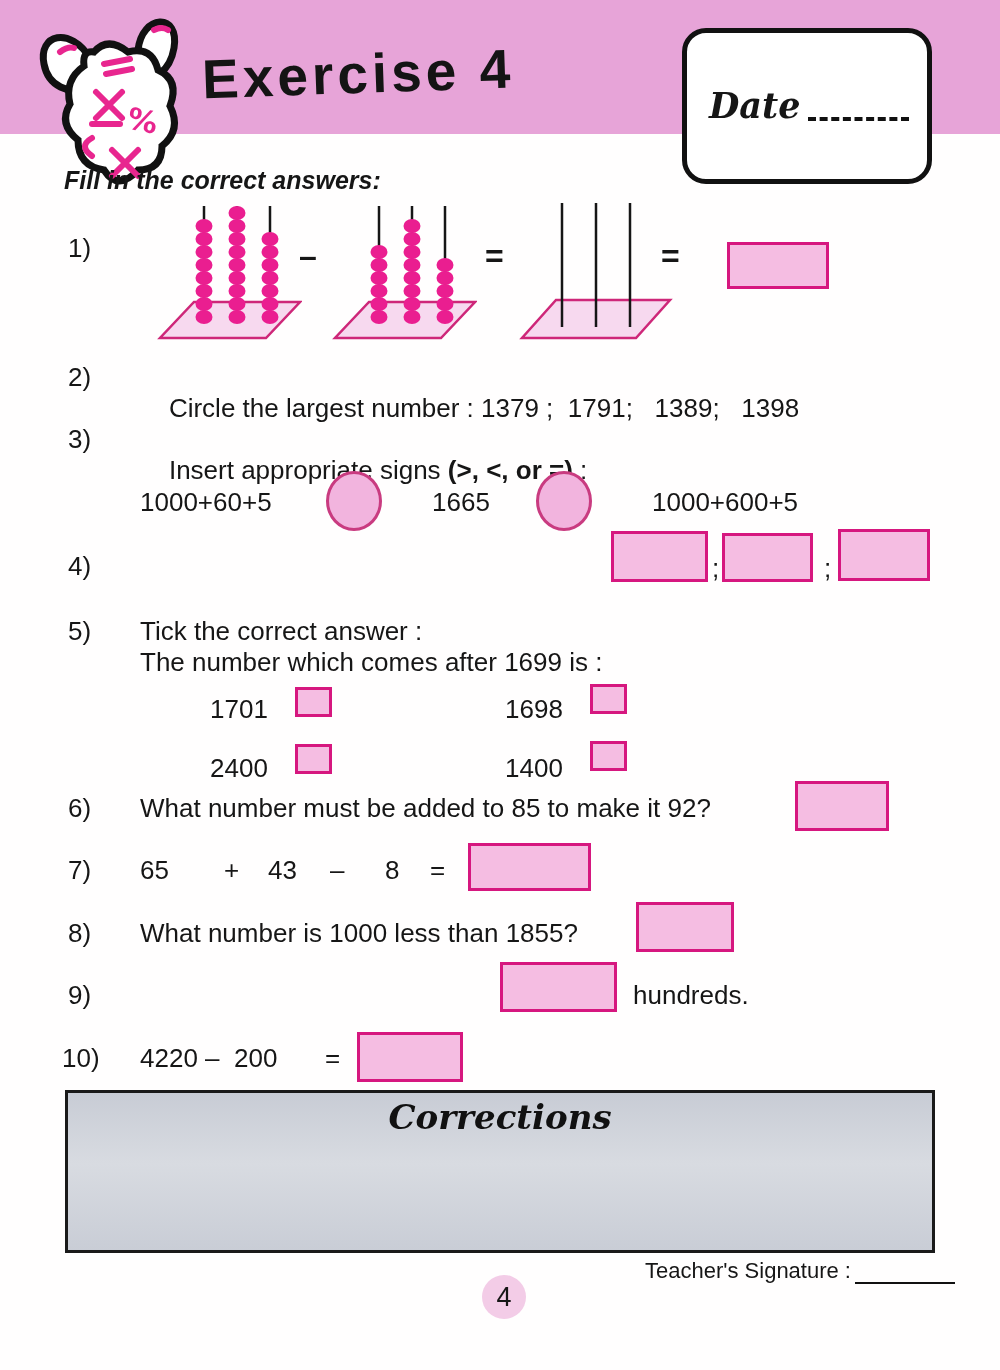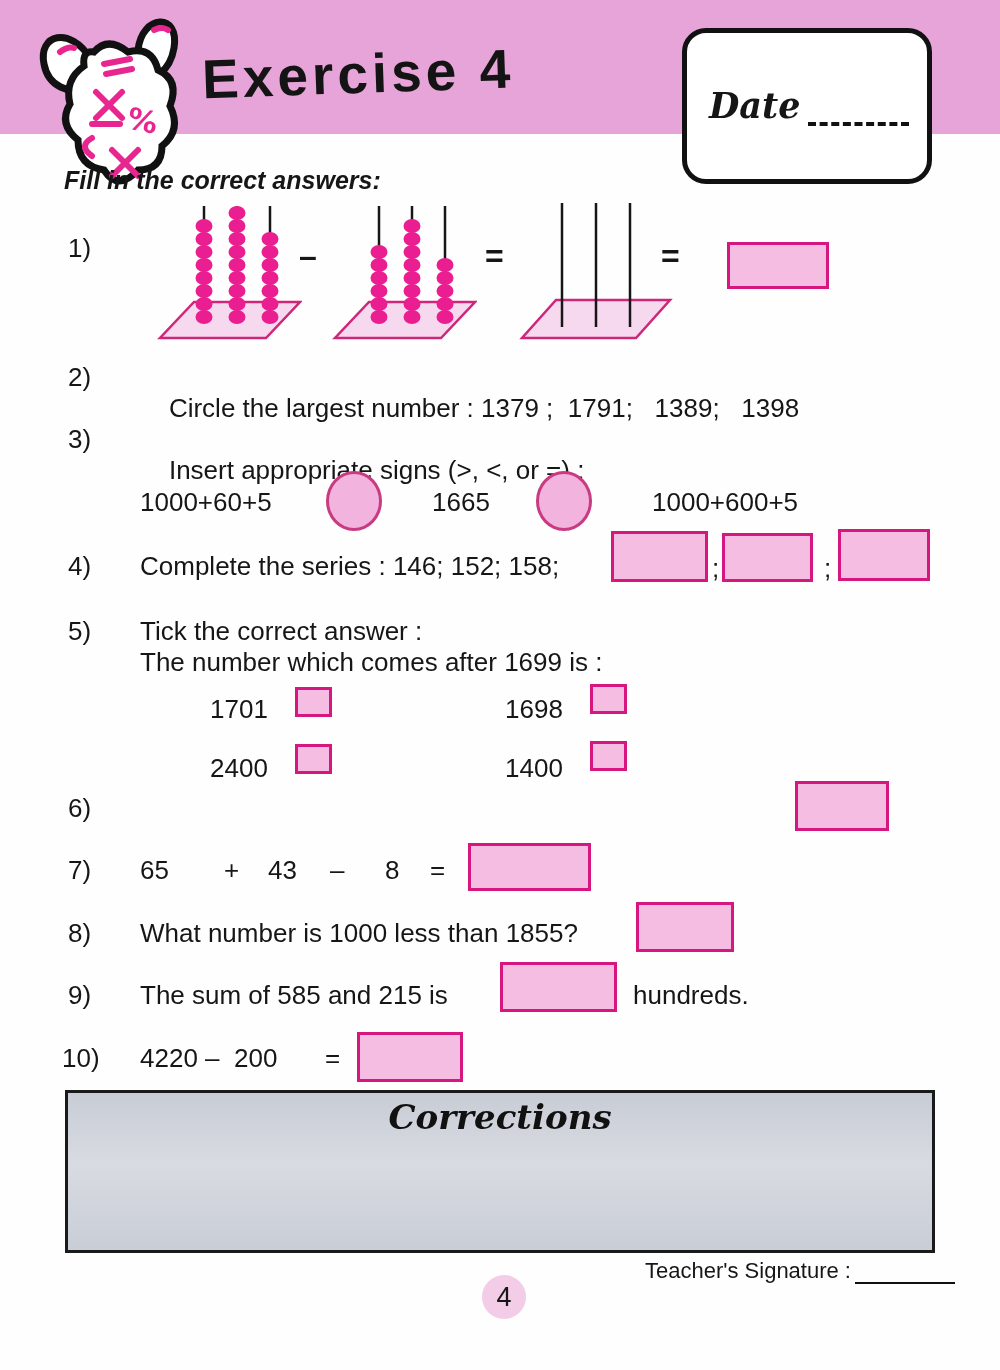--- a/index.html
+++ b/index.html
@@ -5,21 +5,21 @@
   html,body{margin:0;padding:0;background:#ffffff;}
   .page{position:relative;width:1000px;height:1370px;background:#fffefe;overflow:hidden;
         font-family:"Liberation Sans",sans-serif;color:#161616;}
   .band{position:absolute;left:0;top:0;width:1000px;height:134px;background:#e7a4d8;}
   .title{position:absolute;left:202px;top:42px;font-size:55px;font-weight:bold;letter-spacing:4px;
          transform:rotate(-2deg);color:#141414;}
   .datebox{position:absolute;left:682px;top:28px;width:250px;height:156px;background:#ffffff;
            border:5px solid #111;border-radius:24px;box-sizing:border-box;padding:16px 18px 18px 22px;
            display:flex;flex-direction:column;justify-content:space-around;
            font-family:"DejaVu Serif",serif;font-style:italic;font-weight:bold;font-size:35px;}
-  .dm-row{display:flex;align-items:flex-end;}
+  .dm-row{display:flex;align-items:center;}
   .dotline{display:inline-block;flex:1;border-bottom:4px dashed #111;height:28px;margin-left:8px;}
   .instruction{position:absolute;left:64px;top:166px;font-size:25px;font-weight:bold;font-style:italic;}
   .qnum{position:absolute;font-size:26px;}
   .qtext{position:absolute;font-size:26px;white-space:pre-wrap;}
   .big-op{position:absolute;font-size:32px;font-weight:bold;}
   .abacus{position:absolute;}
   .ab-base{fill:#f7d9ef;stroke:#ce2779;stroke-width:2.5;}
   .ab-rod{stroke:#161616;stroke-width:2.5;}
   .ab-bead{fill:#ea1e90;}
   .ansbox{position:absolute;background:#f5bde2;border:3px solid #d6177f;box-sizing:border-box;}
@@ -27,21 +27,21 @@
   .circle-blank{position:absolute;width:56px;height:60px;border-radius:50%;background:#f2b4de;
                 border:3px solid #c93b80;box-sizing:border-box;}
   .corrections{position:absolute;left:65px;top:1090px;width:870px;height:163px;box-sizing:border-box;
                border:3px solid #1a1a1a;background:linear-gradient(180deg,#c8ccd5 0%,#d8dbe1 45%,#c9cdd6 100%);}
   .corrections-title{margin-top:4px;text-align:center;font-family:"DejaVu Serif",serif;
                      font-style:italic;font-weight:bold;font-size:34px;color:#111;}
   .signature{position:absolute;left:645px;top:1258px;font-size:22px;display:flex;align-items:flex-end;}
   .sigline{display:inline-block;width:100px;border-bottom:2.5px solid #111;height:24px;margin-left:4px;}
   .badge{position:absolute;left:482px;top:1275px;width:44px;height:44px;border-radius:50%;
          background:#f3cce7;display:flex;align-items:center;justify-content:center;font-size:27px;}
-  b{font-weight:normal;}
+  b{font-weight:bold;}
 </style>
 </head>
 <body>
 
 <div class="page">
 
   <div class="band"></div>
 
   <svg class="mascot" style="position:absolute;left:20px;top:8px;" width="200" height="190" viewBox="0 0 200 190">
     <path d="M70,50 C50,18 18,26 24,56 C28,78 50,88 66,78" fill="#ffffff" stroke="#111" stroke-width="7"></path>
@@ -148,57 +148,56 @@
   <div class="qtext" style="left:140px;top:424px;">
     <span>Insert appropriate signs </span><b>(&gt;, &lt;, or =)</b><span> :</span>
   </div>
   <span class="qtext" style="left:140px;top:487px;text-align:right;">1000+60+5</span>
   <div class="circle-blank" style="left:326px;top:471px;"></div>
   <span class="qtext" style="left:432px;top:487px;">1665</span>
   <div class="circle-blank" style="left:536px;top:471px;"></div>
   <span class="qtext" style="left:652px;top:487px;">1000+600+5</span>
 
   <span class="qnum" style="left:68px;top:551px;">4)</span>
-  <span class="qtext" style="left:140px;top:551px;">Complete the series : 146; 152; 158;</span>
   <div class="ansbox" style="left:611px;top:531px;width:97px;height:51px;"></div>
   <span class="qtext" style="left:712px;top:553px;">;</span>
   <div class="ansbox" style="left:722px;top:533px;width:91px;height:49px;"></div>
   <span class="qtext" style="left:824px;top:553px;">;</span>
   <div class="ansbox" style="left:838px;top:529px;width:92px;height:52px;"></div>
 
   <span class="qnum" style="left:68px;top:616px;">5)</span>
   <span class="qtext" style="left:140px;top:616px;">Tick the correct answer :</span>
   <span class="qtext" style="left:140px;top:647px;">The number which comes after 1699 is :</span>
   <span class="qtext" style="left:210px;top:694px;">1701</span>
   <div class="tickbox" style="left:295px;top:687px;"></div>
   <span class="qtext" style="left:505px;top:694px;">1698</span>
   <div class="tickbox" style="left:590px;top:684px;"></div>
   <span class="qtext" style="left:210px;top:753px;">2400</span>
   <div class="tickbox" style="left:295px;top:744px;"></div>
   <span class="qtext" style="left:505px;top:753px;">1400</span>
   <div class="tickbox" style="left:590px;top:741px;"></div>
 
   <span class="qnum" style="left:68px;top:793px;">6)</span>
+  <span class="qtext" style="left:140px;top:793px;">What number must be added to 85 to make it 92?</span>
   <div class="ansbox" style="left:795px;top:781px;width:94px;height:50px;"></div>
 
   <span class="qnum" style="left:68px;top:855px;">7)</span>
   <span class="qtext" style="left:140px;top:855px;">65</span>
   <span class="qtext" style="left:224px;top:855px;">+</span>
   <span class="qtext" style="left:268px;top:855px;">43</span>
   <span class="qtext" style="left:330px;top:855px;">–</span>
   <span class="qtext" style="left:385px;top:855px;">8</span>
   <span class="qtext" style="left:430px;top:855px;">=</span>
   <div class="ansbox" style="left:468px;top:843px;width:123px;height:48px;"></div>
 
   <span class="qnum" style="left:68px;top:918px;">8)</span>
   <span class="qtext" style="left:140px;top:918px;">What number is 1000 less than 1855?</span>
   <div class="ansbox" style="left:636px;top:902px;width:98px;height:50px;"></div>
 
   <span class="qnum" style="left:68px;top:980px;">9)</span>
-  <span class="qtext" style="left:140px;top:980px;">The sum of 585 and 215 is</span>
   <div class="ansbox" style="left:500px;top:962px;width:117px;height:50px;"></div>
   <span class="qtext" style="left:633px;top:980px;">hundreds.</span>
 
   <span class="qnum" style="left:62px;top:1043px;text-align:center;">10)</span>
   <span class="qtext" style="left:140px;top:1043px;">4220 –  200</span>
   <span class="qtext" style="left:325px;top:1043px;">=</span>
   <div class="ansbox" style="left:357px;top:1032px;width:106px;height:50px;"></div>
 
   <div class="corrections">
     <div class="corrections-title">Corrections</div>

